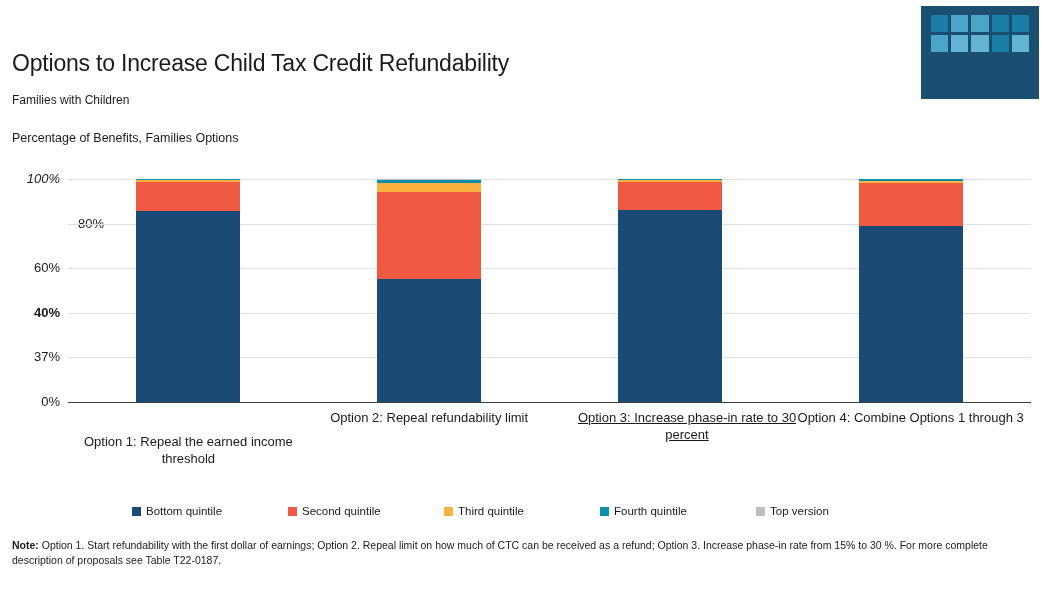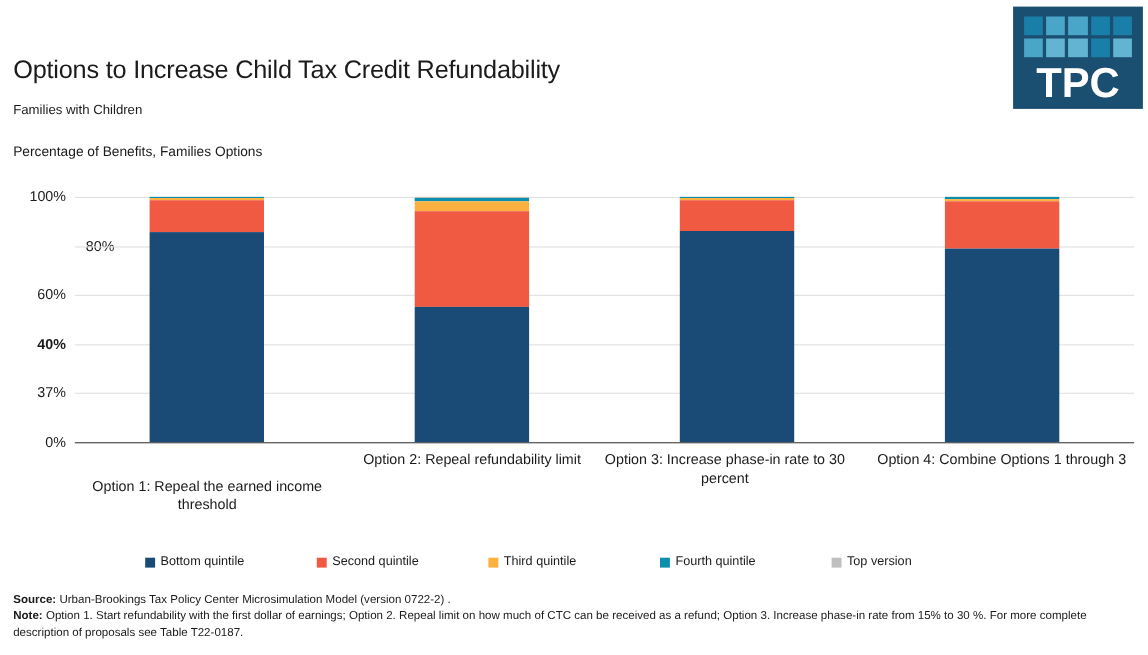--- a/index.html
+++ b/index.html
@@ -185,35 +185,34 @@
       <i style="background: rgb(74, 166, 200);"></i>
       <i style="background: rgb(74, 166, 200);"></i>
       <i style="background: rgb(26, 127, 168);"></i>
       <i style="background: rgb(26, 127, 168);"></i>
       <i style="background: rgb(74, 166, 200);"></i>
       <i style="background: rgb(98, 180, 210);"></i>
       <i style="background: rgb(98, 180, 210);"></i>
       <i style="background: rgb(26, 127, 168);"></i>
       <i style="background: rgb(98, 180, 210);"></i>
     </div>
-  <div class="wordmark">TPC</div>
 </div>
 
 <div id="title">Options to Increase Child Tax Credit Refundability</div>
 <div id="subtitle">Families with Children</div>
 <div id="axis-note">Percentage of Benefits, Families Options</div>
 
 <div id="chart-root">
   <div id="y-axis">
       <div class="ytick" style="position: absolute; left: 0px; width: 60px; top: 395px;">0%</div>
       <div class="ytick" style="position: absolute; left: 0px; width: 60px; top: 350.4px;">37%</div>
       <div class="ytick" style="position: absolute; left: 0px; width: 60px; top: 305.8px; font-weight: bold;">40%</div>
       <div class="ytick" style="position: absolute; left: 0px; width: 60px; top: 261.2px;">60%</div>
       <div class="ytick" style="position: absolute; left: 0px; width: 60px; top: 216.6px; margin-left: 44px;">80%</div>
-      <div class="ytick" style="position: absolute; left: 0px; width: 60px; top: 172px;">100%</div>
+      <div class="ytick" style="position: absolute; left: 0px; width: 60px; top: 172px; font-style: italic;">100%</div>
     </div>
   <div id="plot">
     <div id="gridlines">
         <div class="gridline" style="top: 178.4px;"></div>
         <div class="gridline" style="top: 133.8px;"></div>
         <div class="gridline" style="top: 89.2px;"></div>
         <div class="gridline" style="top: 44.6px;"></div>
         <div class="gridline" style="top: 0px;"></div>
       </div>
     <div id="bars">
@@ -244,21 +243,21 @@
           <div class="seg" style="height: 2.899px; background: rgb(251, 176, 64);"></div>
           <div class="seg" style="height: 1.115px; background: rgb(11, 143, 173);"></div>
           <div class="seg" style="height: 0.446px; background: rgb(191, 191, 191);"></div>
         </div>
       </div>
   </div>
   <div id="axis-zero" style="left:68px;top:402px;"></div>
   <div id="cat-labels">
       <div class="catlabel" style="left: 69.375px; margin-top: 24px;">Option 1: Repeal the earned income threshold</div>
       <div class="catlabel" style="left: 310.125px;">Option 2: Repeal refundability limit</div>
-      <div class="catlabel" style="left: 540px;">Option 3: Increase phase-in rate to 30 percent</div>
+      <div class="catlabel" style="left: 568px; text-decoration: underline;">Option 3: Increase phase-in rate to 30 percent</div>
       <div class="catlabel" style="left: 791.625px;">Option 4: Combine Options 1 through 3</div>
     </div>
   <div id="legend">
       <div class="legend-item">
         <span class="legend-swatch" style="background: rgb(26, 74, 118);"></span>
         <span class="legend-label">Bottom quintile</span>
       </div>
       <div class="legend-item">
         <span class="legend-swatch" style="background: rgb(240, 90, 66);"></span>
         <span class="legend-label">Second quintile</span>
@@ -272,21 +271,17 @@
         <span class="legend-label">Fourth quintile</span>
       </div>
       <div class="legend-item">
         <span class="legend-swatch" style="background: rgb(191, 191, 191);"></span>
         <span class="legend-label">Top version</span>
       </div>
     </div>
 </div>
 
 <div id="footer">
-  <span class="foot-line">
-    <b>Source:</b>
-    <span>Urban-Brookings  Tax Policy Center Microsimulation  Model (version 0722-2) .</span>
-  </span>
   <span class="foot-line">
     <b>Note:</b>
     <span>Option 1. Start refundability  with the first dollar of earnings; Option 2. Repeal limit on how much of CTC can be received as a refund; Option 3. Increase phase-in rate from 15% to 30 %. For more complete description  of proposals  see  Table T22-0187.</span>
   </span>
 </div>
 
 </body></html>

